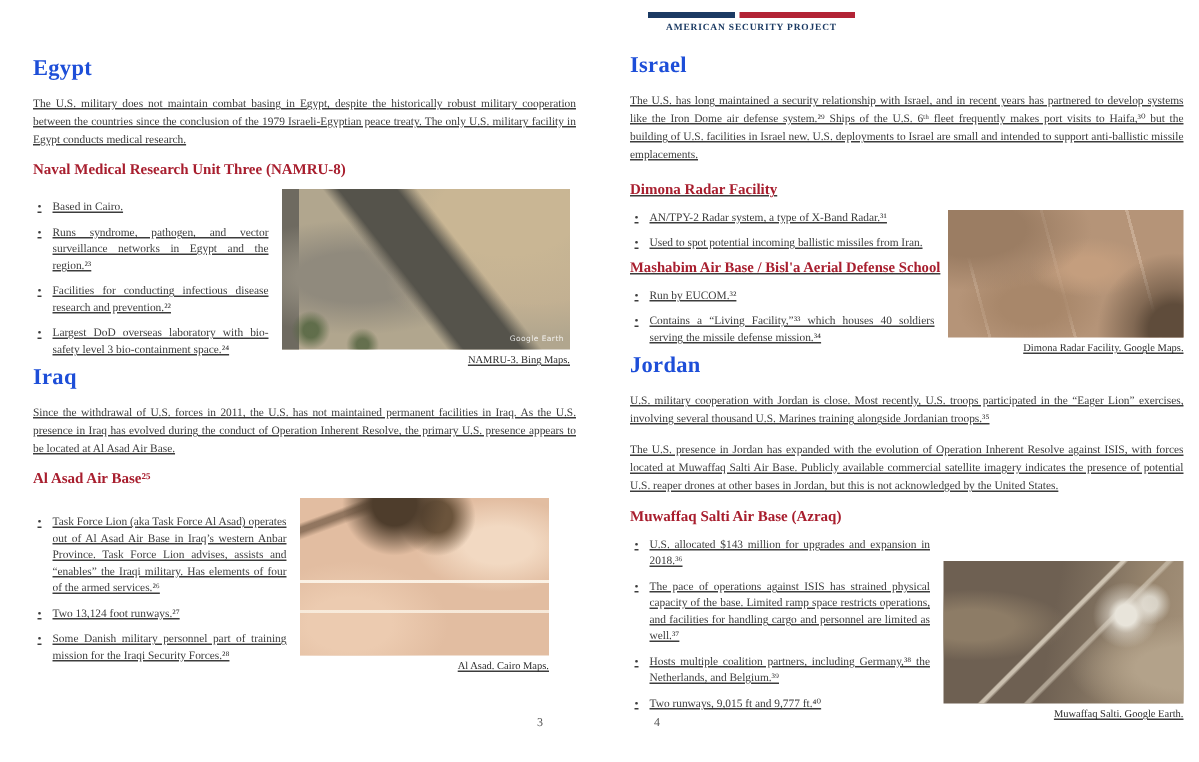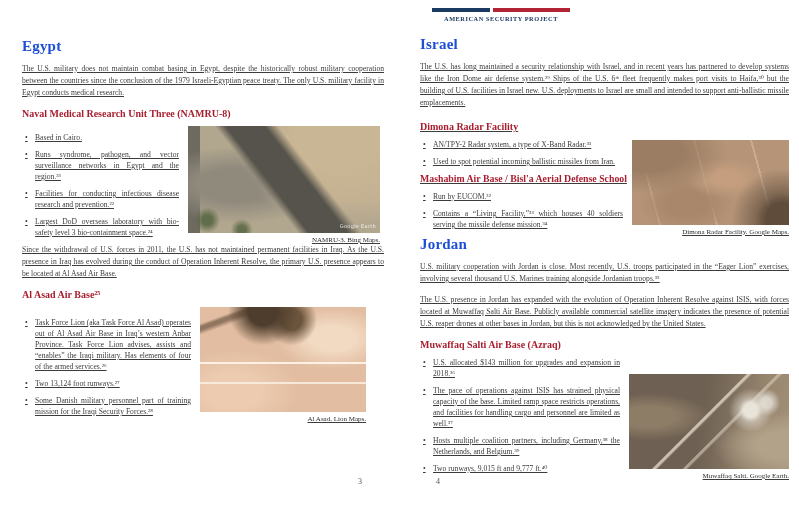--- a/index.html
+++ b/index.html
@@ -136,38 +136,39 @@
           </div>
       </div>
       <figure class="fig mr-namru">
         <div class="img img-namru">
           <span class="wm">Google Earth</span>
         </div>
         <figcaption class="cap">NAMRU-3. Bing Maps.</figcaption>
       </figure>
     </div>
 
+    <h1 class="section">Iraq</h1>
     <p class="body">Since the withdrawal of U.S. forces in 2011, the U.S. has not maintained permanent facilities in Iraq. As the U.S. presence in Iraq has evolved during the conduct of Operation Inherent Resolve, the primary U.S. presence appears to be located at Al Asad Air Base.</p>
 
     <h2 class="sub">Al Asad Air Base²⁵</h2>
     <div class="cols">
       <div class="leftcol">
         <div class="bullet">
             <span class="btxt">Task Force Lion (aka Task Force Al Asad) operates out of Al Asad Air Base in Iraq’s western Anbar Province. Task Force Lion advises, assists and “enables” the Iraqi military. Has elements of four of the armed services.²⁶</span>
           </div>
         <div class="bullet">
             <span class="btxt">Two 13,124 foot runways.²⁷</span>
           </div>
         <div class="bullet">
             <span class="btxt">Some Danish military personnel part of training mission for the Iraqi Security Forces.²⁸</span>
           </div>
       </div>
       <figure class="fig mr-alasad">
         <div class="img img-alasad"></div>
-        <figcaption class="cap">Al Asad. Lion Maps.</figcaption>
+        <figcaption class="cap">Al Asad. Cairo Maps.</figcaption>
       </figure>
     </div>
 
     <div class="pagenum pn-left">3</div>
   </section>
 
   <section class="page page-right">
 
     <div class="logo">
       <div class="logo-bar">

